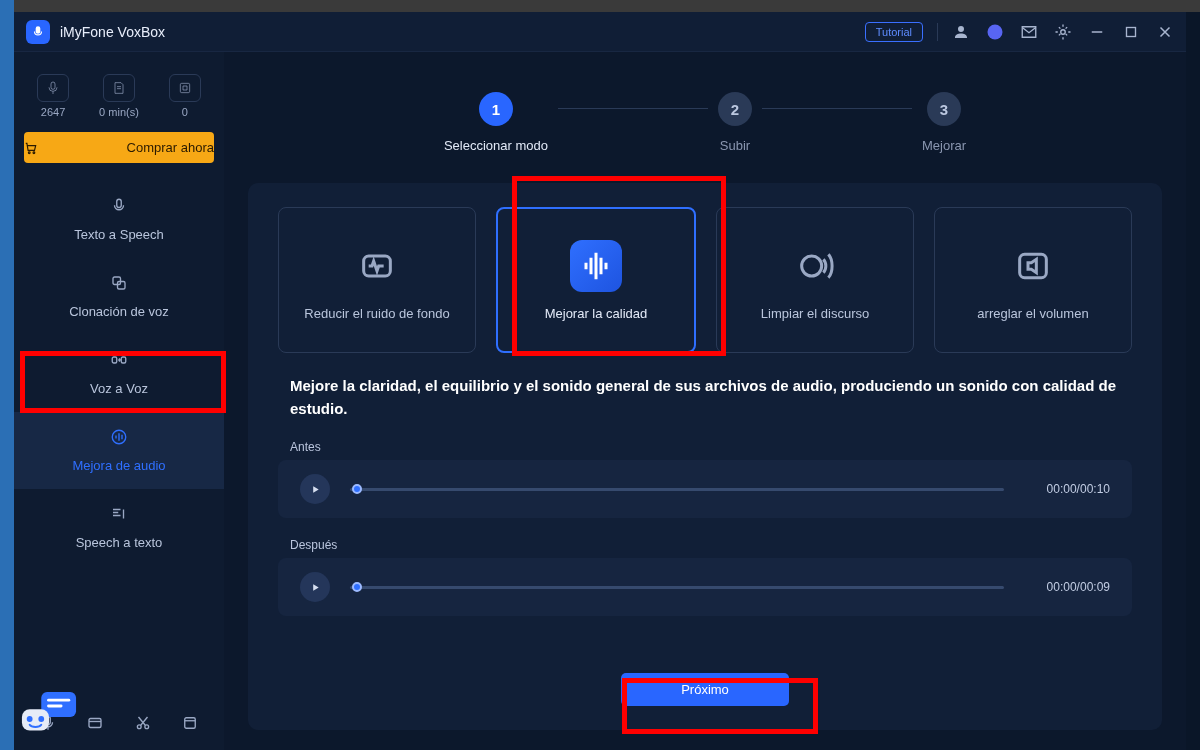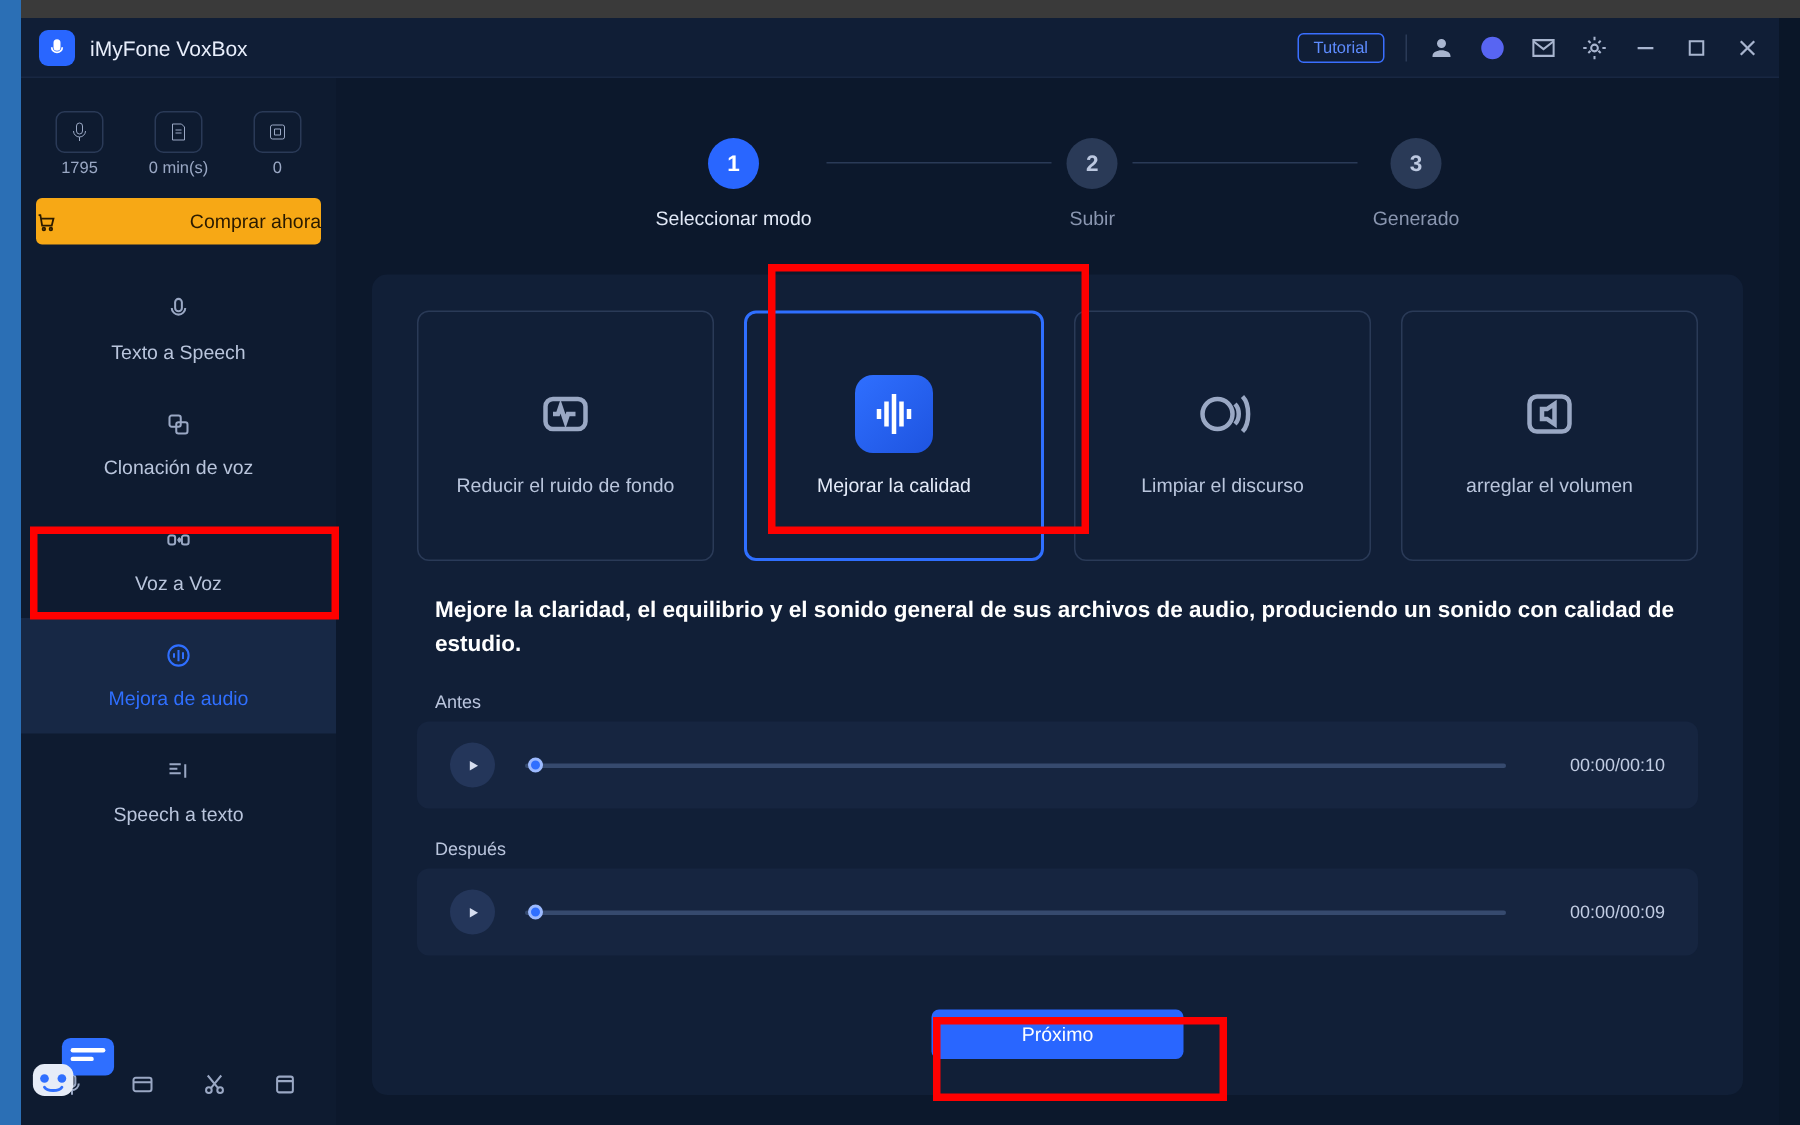--- a/index.html
+++ b/index.html
@@ -157,21 +157,21 @@
     padding: 24px 30px 24px 30px;
     flex: 1;
     display: flex; flex-direction: column;
   }
   .mode-row {
     display: flex; gap: 20px; justify-content: space-between;
     margin-bottom: 22px;
   }
   .mode-card {
     flex: 1;
-    height: 167px;
+    height: 146px;
     border: 1px solid #2a3a57;
     border-radius: 8px;
     display: flex; flex-direction: column; align-items: center; justify-content: center;
     gap: 14px;
     color: #b9c5dc;
     font-size: 13px;
     cursor: pointer;
     text-align: center;
     padding: 0 10px;
   }
@@ -297,21 +297,21 @@
 
     <div class="sidebar">
       <div class="stats-row">
         <div class="stat">
           <div class="stat-icon-box">
               <svg viewBox="0 0 24 24">
                 <rect x="9" y="3" width="6" height="11" rx="3"></rect>
                 <path d="M6 11a6 6 0 0 0 12 0M12 17v4"></path>
               </svg>
             </div>
-          <span>1795</span>
+          <span>2647</span>
         </div>
         <div class="stat">
           <div class="stat-icon-box">
               <svg viewBox="0 0 24 24">
                 <path d="M6 4h9l3 3v13H6z"></path>
                 <path d="M9 10h6M9 13h6"></path>
               </svg>
             </div>
           <span>0 min(s)</span>
         </div>
@@ -398,21 +398,21 @@
           <div>Seleccionar modo</div>
         </div>
         <div class="step-line"></div>
         <div class="step">
           <div class="circle">2</div>
           <div>Subir</div>
         </div>
         <div class="step-line"></div>
         <div class="step">
           <div class="circle">3</div>
-          <div>Generado</div>
+          <div>Mejorar</div>
         </div>
       </div>
 
       <div class="content-card">
         <div class="mode-row">
           <div class="mode-card">
             <div class="m-icon">
                 <svg viewBox="0 0 24 24">
                   <rect x="4" y="6" width="16" height="12" rx="3"></rect>
                   <path d="M7 12h2l1-3 2 6 1-3h3"></path>

